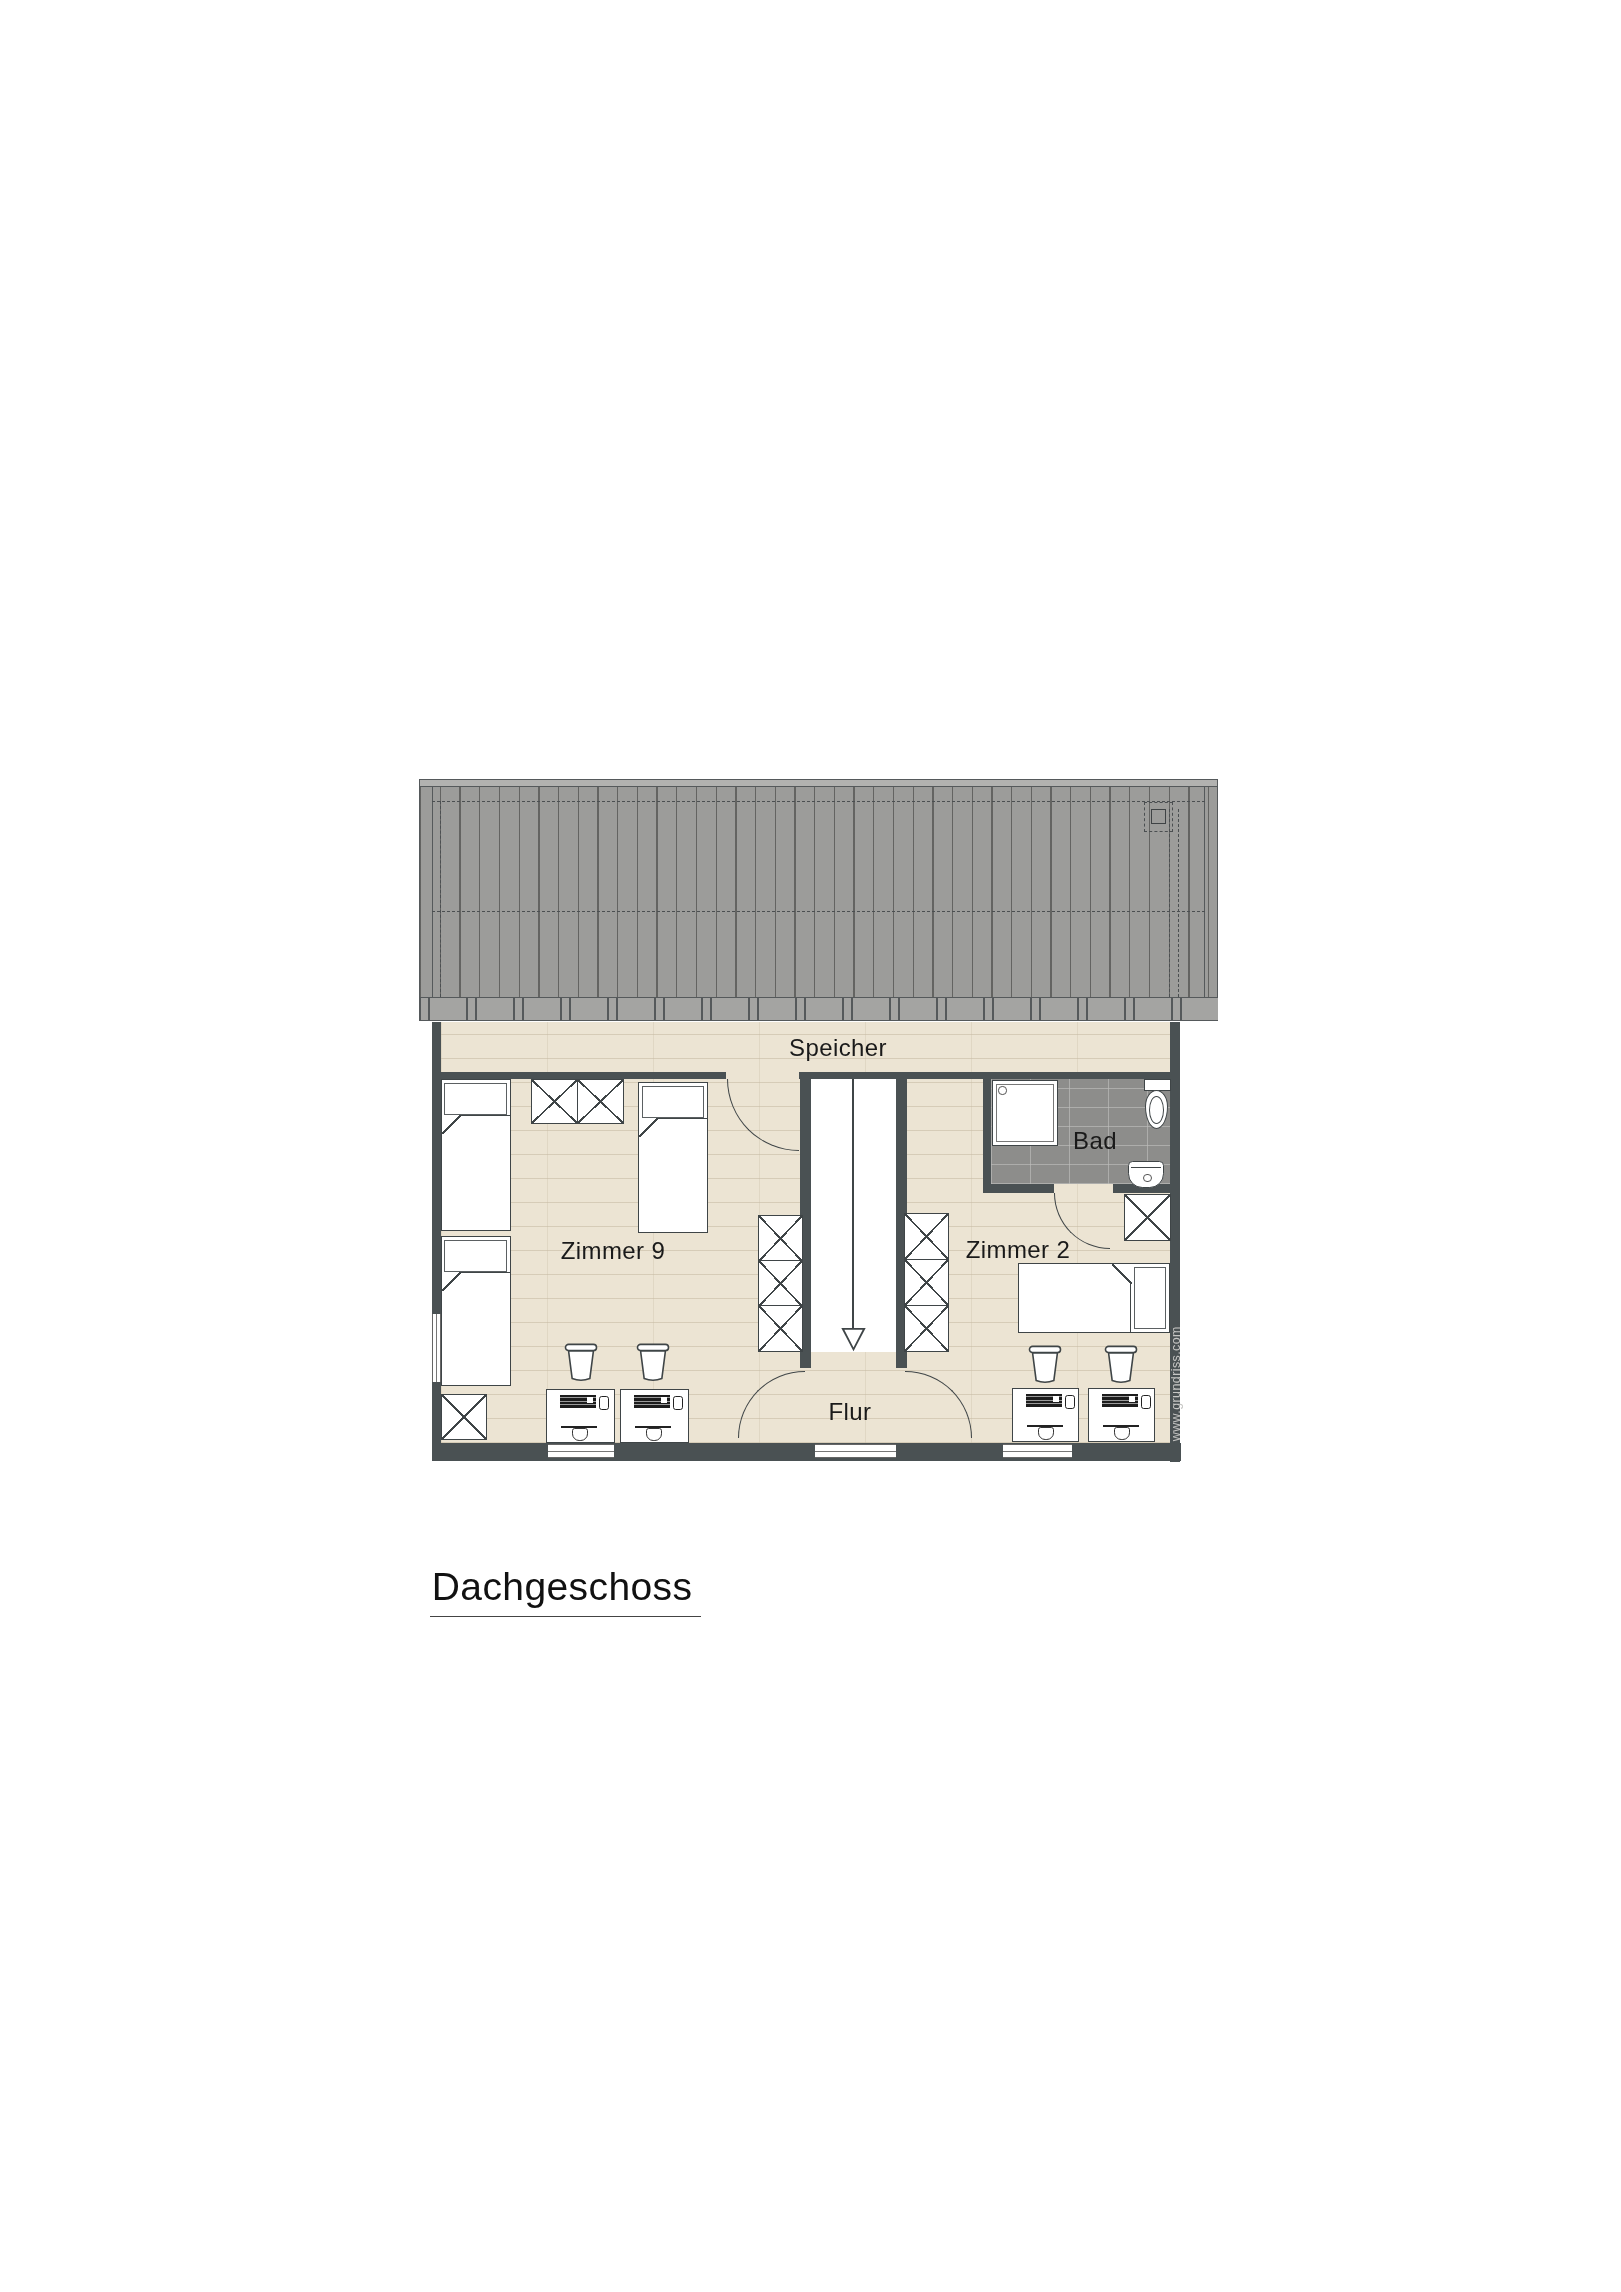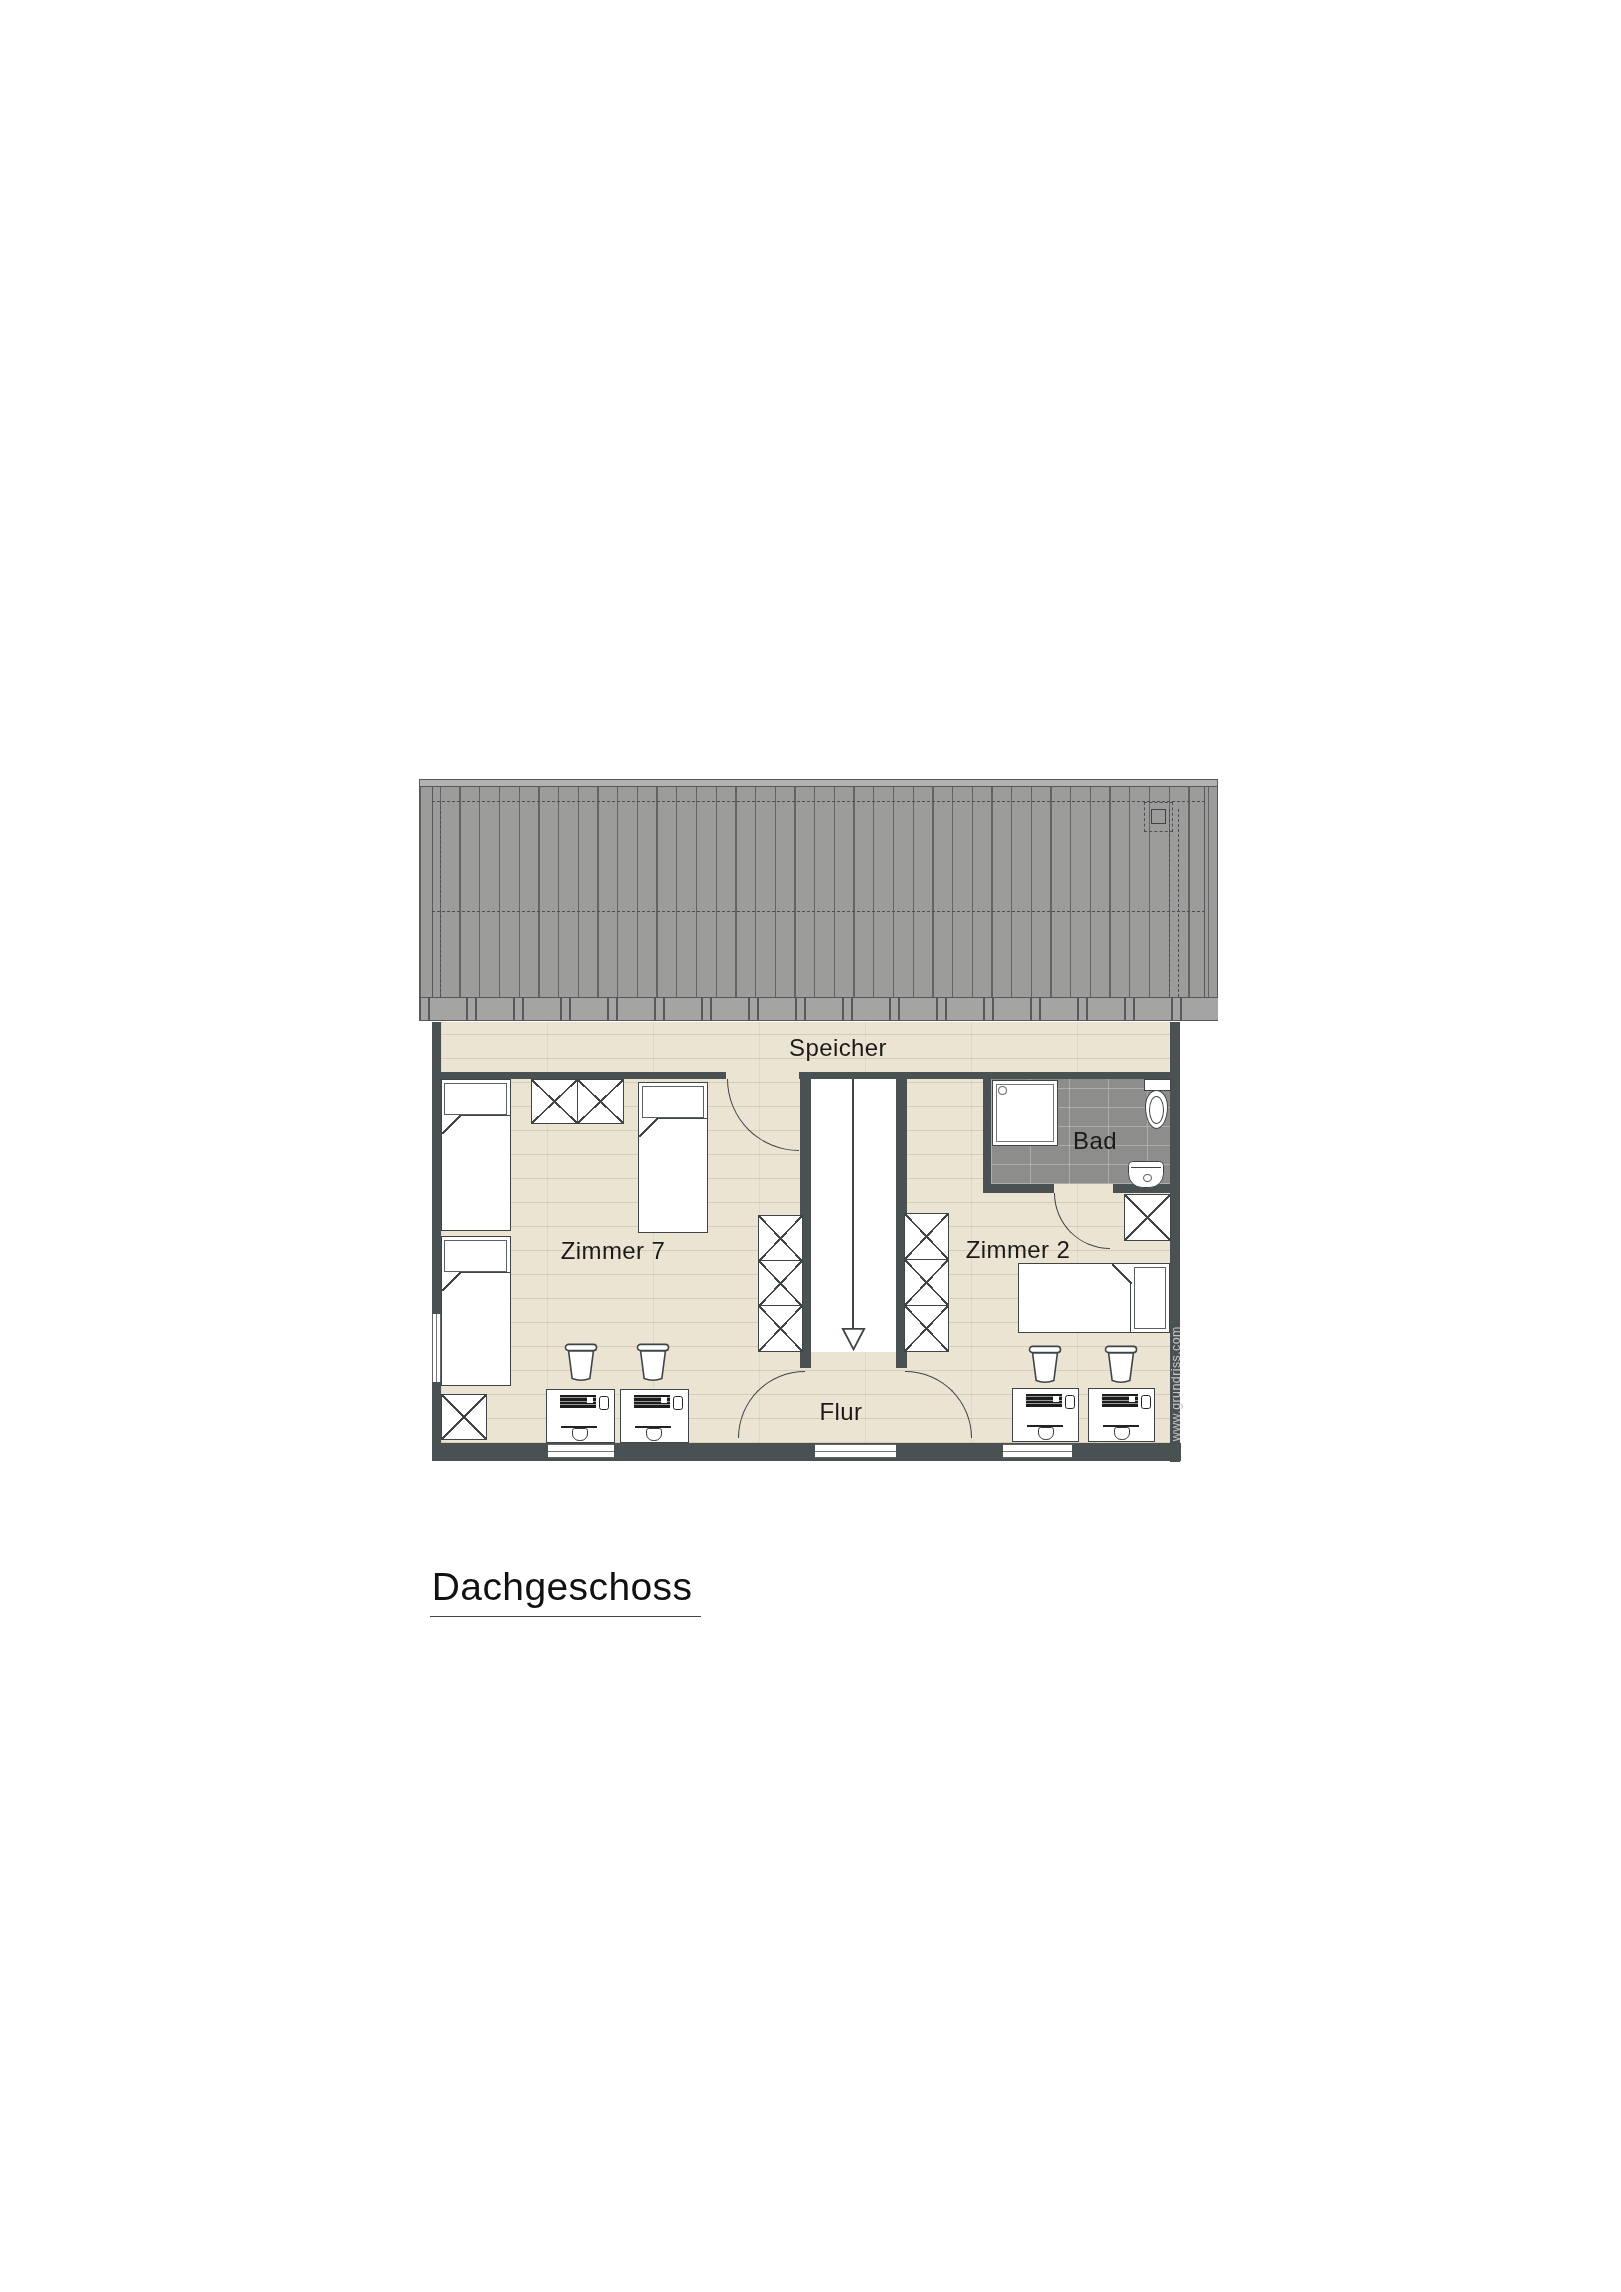--- a/index.html
+++ b/index.html
@@ -227,23 +227,23 @@
     <div class="abs wc-bowl">
       <div class="wc-bowl-in"></div>
     </div>
     <div class="abs sink">
       <div class="sink-top"></div>
       <div class="sink-drain"></div>
     </div>
     <div class="abs xbox" style="left:705px;top:415px;width:47px;height:47px;"></div>
 
     <div class="room-label" style="left:419px;top:269px;">Speicher</div>
-    <div class="room-label" style="left:194px;top:472px;">Zimmer 7</div>
+    <div class="room-label" style="left:194px;top:472px;">Zimmer 9</div>
     <div class="room-label" style="left:599px;top:471px;">Zimmer 2</div>
     <div class="room-label" style="left:676px;top:362px;">Bad</div>
-    <div class="room-label" style="left:422px;top:633px;text-align:center;">Flur</div>
+    <div class="room-label" style="left:431px;top:633px;text-align:center;">Flur</div>
 
     <div class="watermark">www.grundriss.com</div>
   </div>
 
   <h1 class="floor-title">Dachgeschoss</h1>
 </div>
 
 
 </body></html>

